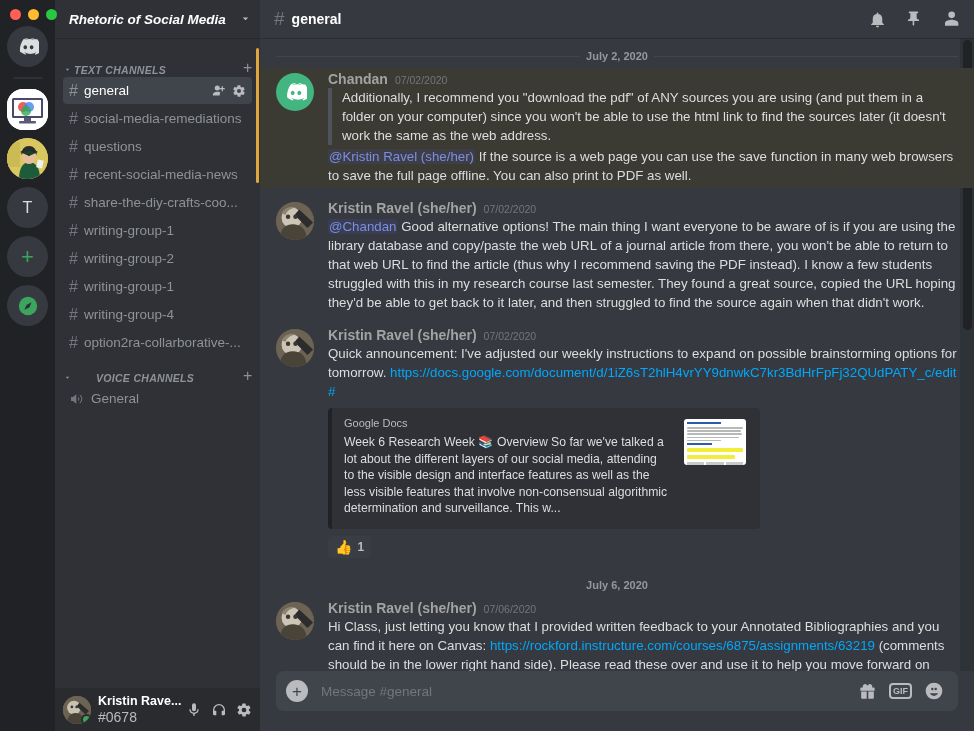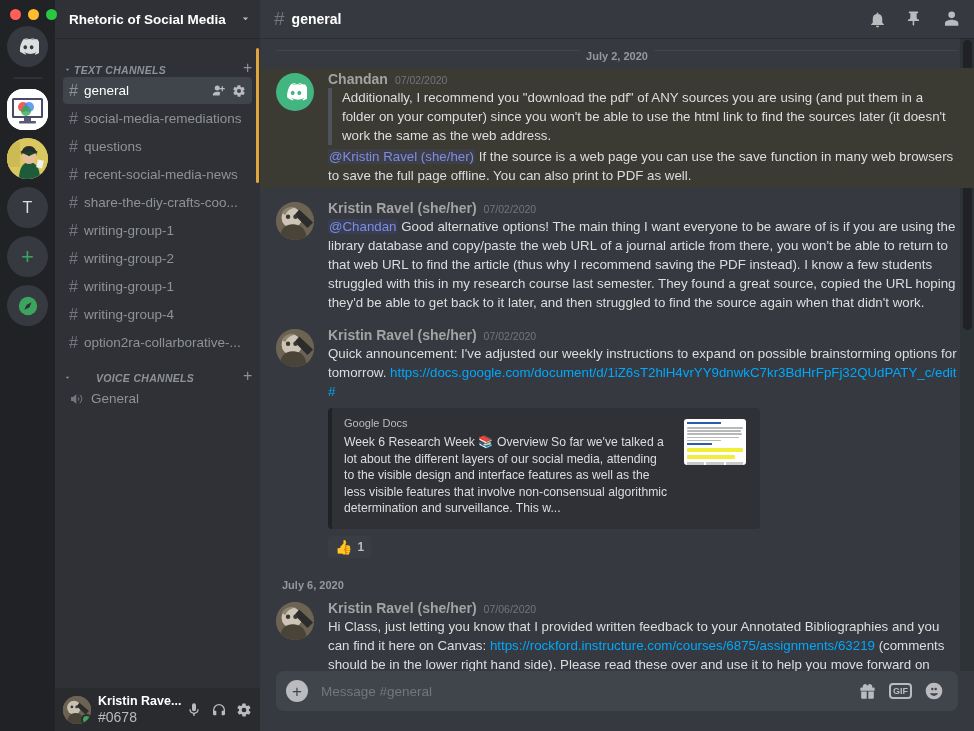--- a/index.html
+++ b/index.html
@@ -40,20 +40,21 @@
 
   
   .chan-sidebar {
     width: 205px; flex: 0 0 205px; background: #2f3136;
     display: flex; flex-direction: column; position: relative;
   }
   .srv-header {
     height: 38px; flex: 0 0 38px; display: flex; align-items: center;
     padding: 0 8px 0 14px; box-shadow: 0 1px 0 rgba(4,4,5,.2);
     position: relative;
+    font-style: italic;
   }
   .srv-name {
     color: #fff; font-size: 13.5px; font-weight: bold; flex: 1;
     white-space: nowrap; overflow: hidden; text-overflow: ellipsis;
   }
   .chev { color: #b9bbbe; font-size: 11px; }
 
   .chan-scroll { flex: 1; overflow: hidden; padding-top: 12px; position: relative; }
   .cat-row {
     display: flex; align-items: flex-end; padding: 0 8px 0 8px;
@@ -122,21 +123,21 @@
   }
   .msg-scrollbar {
     position: absolute; right: 0; top: 0; width: 14px; height: 100%;
     background: #2e3338;
   }
   .msg-scroll-thumb {
     position: absolute; right: 2px; top: 2px; width: 9px; height: 290px;
     background: #202225; border-radius: 5px;
   }
 
-  .divider { display: flex; margin: 12px 16px 6px 16px; }
+  .divider { display: flex; align-items: center; margin: 12px 16px 6px 16px; }
   .divider .line { flex: 1; height: 1px; background: #42454a; }
   .divider .dtext {
     color: #96989d; font-size: 11px; font-weight: 600; padding: 0 6px;
   }
 
   .msg { display: flex; padding: 3px 16px 3px 16px; position: relative; }
   .msg.mention { background: #3b3a33; }
   .m-avatar {
     width: 38px; height: 38px; border-radius: 50%; flex: 0 0 38px;
     margin-right: 14px; margin-top: 2px; overflow: hidden; position: relative;

